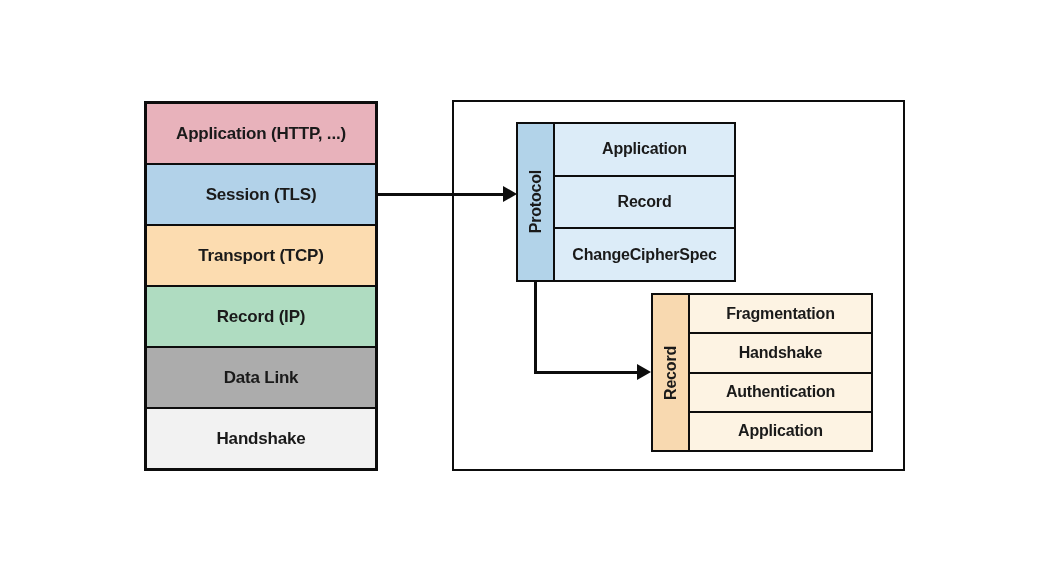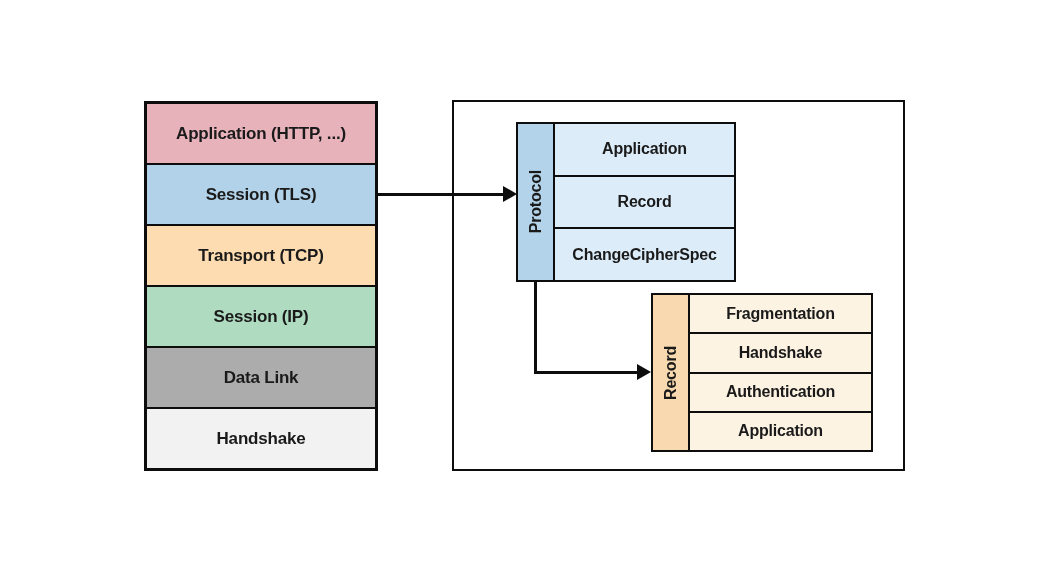--- a/index.html
+++ b/index.html
@@ -100,21 +100,21 @@
   .a2-hline { left: 534px; top: 370.5px; width: 104px; height: 3px; }
   .a2-head  { left: 637px; top: 363.5px; }
 </style>
 </head>
 <body>
 
 <div class="stack">
   <div class="layer layer-application">Application (HTTP, ...)</div>
   <div class="layer layer-session">Session (TLS)</div>
   <div class="layer layer-transport">Transport (TCP)</div>
-  <div class="layer layer-network">Session (IP)</div>
+  <div class="layer layer-network">Record (IP)</div>
   <div class="layer layer-datalink">Data Link</div>
   <div class="layer layer-physical">Handshake</div>
 </div>
 
 <div class="detail-frame"></div>
 
 <div class="subbox protocol-box">
   <div class="band">
     <span class="vlabel">Protocol</span>
   </div>

